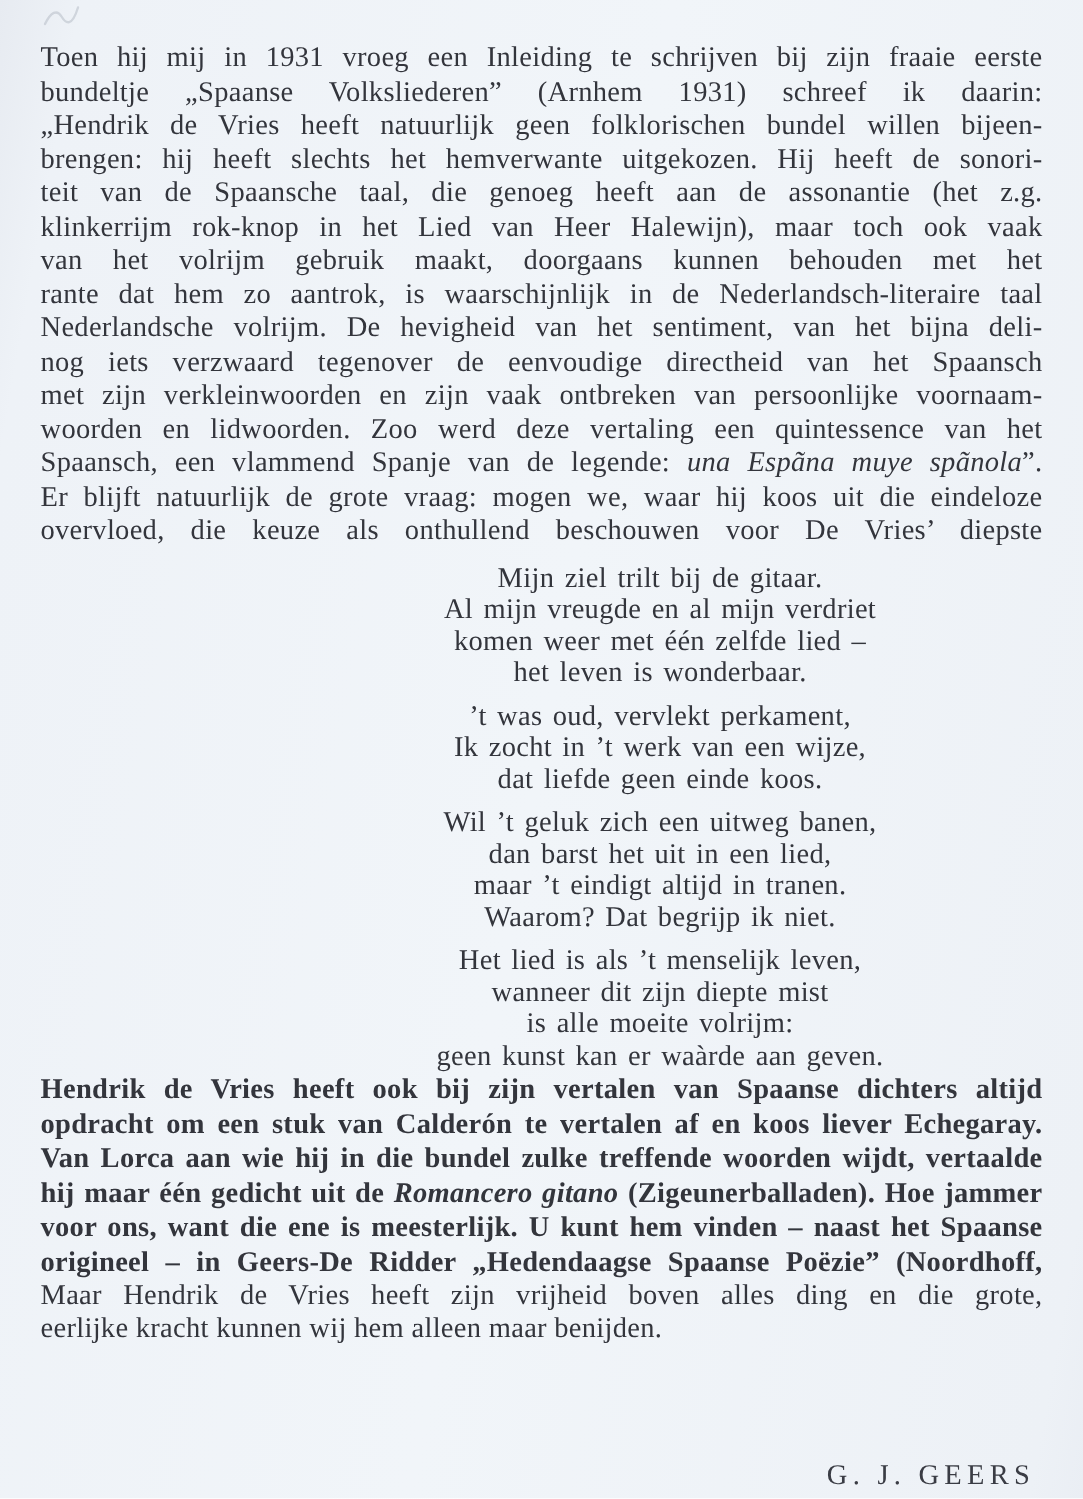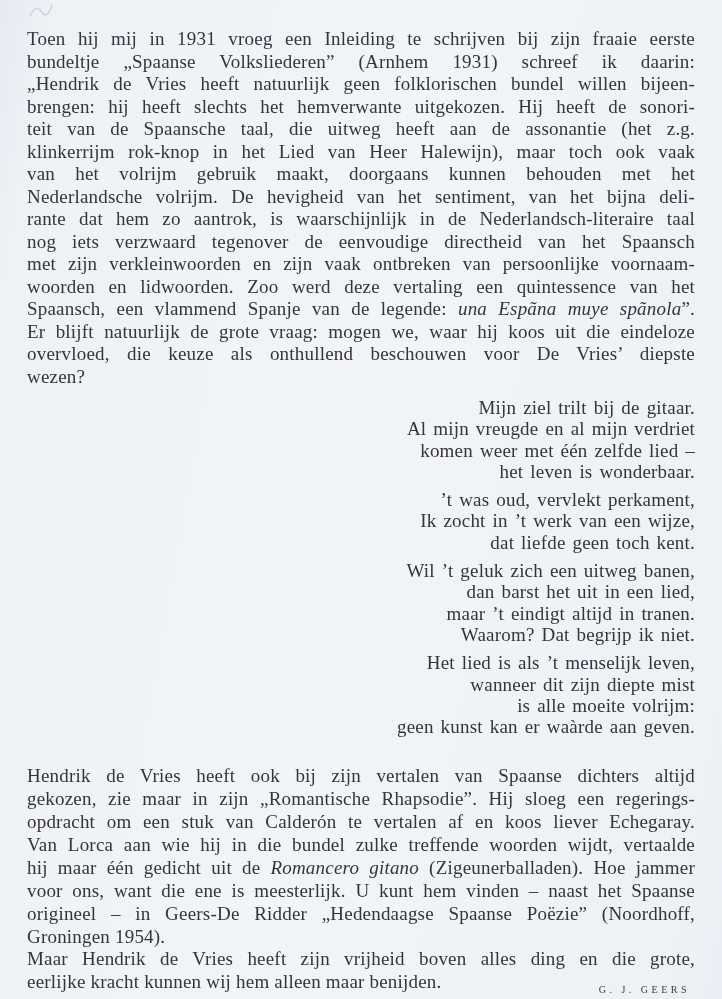--- a/index.html
+++ b/index.html
@@ -40,31 +40,31 @@
     margin: 9px 0 0 158px;
   }
   .poem .stanza + .stanza {
     margin-top: 7px;
   }
   .poem .line {
     font-size: 19px;
     line-height: 21.3px;
     letter-spacing: 0.2px;
     word-spacing: 2px;
-    text-align: right;
+    text-align: center;
   }
-  .para2 { margin-top: 27px; }
+  .para2 { margin-top: 0; font-weight: bold; }
   .para2 .line { line-height: 23px; }
   .para3 .line { line-height: 22.4px; }
   .it { font-style: italic; }
   .signature {
     position: absolute;
     right: 32px;
     bottom: 4px;
-    font-size: 10px;
+    font-size: 19px;
     letter-spacing: 3.5px;
     color: #3a3c44;
     white-space: nowrap;
   }
   .pencil-mark {
     position: absolute;
     left: 28px;
     top: 2px;
     opacity: 0.35;
   }
@@ -78,69 +78,66 @@
     <path d="M2 14 C6 6, 10 4, 13 9 S20 16, 24 3" fill="none" stroke="#9aa2ae" stroke-width="1.6" stroke-linecap="round"></path>
   </svg>
 
   <div class="content">
 
     <div class="para para1">
         <div class="line"><span>Toen hij mij in 1931 vroeg een Inleiding te schrijven bij zijn fraaie eerste</span></div>
         <div class="line"><span>bundeltje „Spaanse Volksliederen” (Arnhem 1931) schreef ik daarin:</span></div>
         <div class="line"><span>„Hendrik de Vries heeft natuurlijk geen folklorischen bundel willen bijeen-</span></div>
         <div class="line"><span>brengen: hij heeft slechts het hemverwante uitgekozen. Hij heeft de sonori-</span></div>
-        <div class="line"><span>teit van de Spaansche taal, die uitweg heeft aan de assonantie (het z.g.</span></div>
+        <div class="line"><span>teit van de Spaansche taal, die genoeg heeft aan de assonantie (het z.g.</span></div>
         <div class="line"><span>klinkerrijm rok-knop in het Lied van Heer Halewijn), maar toch ook vaak</span></div>
         <div class="line"><span>van het volrijm gebruik maakt, doorgaans kunnen behouden met het</span></div>
+        <div class="line"><span>rante dat hem zo aantrok, is waarschijnlijk in de Nederlandsch-literaire taal</span></div>
         <div class="line"><span>Nederlandsche volrijm. De hevigheid van het sentiment, van het bijna deli-</span></div>
-        <div class="line"><span>rante dat hem zo aantrok, is waarschijnlijk in de Nederlandsch-literaire taal</span></div>
         <div class="line"><span>nog iets verzwaard tegenover de eenvoudige directheid van het Spaansch</span></div>
         <div class="line"><span>met zijn verkleinwoorden en zijn vaak ontbreken van persoonlijke voornaam-</span></div>
         <div class="line"><span>woorden en lidwoorden. Zoo werd deze vertaling een quintessence van het</span></div>
         <div class="line"><span>Spaansch, een vlammend Spanje van de legende: </span><span class="it">una Espãna muye spãnola</span><span>”.</span></div>
         <div class="line"><span>Er blijft natuurlijk de grote vraag: mogen we, waar hij koos uit die eindeloze</span></div>
         <div class="line"><span>overvloed, die keuze als onthullend beschouwen voor De Vries’ diepste</span></div>
-        <div class="line last"><span>wezen?</span></div>
       </div>
 
     <div class="poem">
         <div class="stanza">
           <div class="line last"><span>Mijn ziel trilt bij de gitaar.</span></div>
           <div class="line last"><span>Al mijn vreugde en al mijn verdriet</span></div>
           <div class="line last"><span>komen weer met één zelfde lied –</span></div>
           <div class="line last"><span>het leven is wonderbaar.</span></div>
         </div>
         <div class="stanza">
           <div class="line last"><span>’t was oud, vervlekt perkament,</span></div>
           <div class="line last"><span>Ik zocht in ’t werk van een wijze,</span></div>
-          <div class="line last"><span>dat liefde geen toch kent.</span></div>
+          <div class="line last"><span>dat liefde geen einde koos.</span></div>
         </div>
         <div class="stanza">
           <div class="line last"><span>Wil ’t geluk zich een uitweg banen,</span></div>
           <div class="line last"><span>dan barst het uit in een lied,</span></div>
           <div class="line last"><span>maar ’t eindigt altijd in tranen.</span></div>
           <div class="line last"><span>Waarom? Dat begrijp ik niet.</span></div>
         </div>
         <div class="stanza">
           <div class="line last"><span>Het lied is als ’t menselijk leven,</span></div>
           <div class="line last"><span>wanneer dit zijn diepte mist</span></div>
           <div class="line last"><span>is alle moeite volrijm:</span></div>
           <div class="line last"><span>geen kunst kan er waàrde aan geven.</span></div>
         </div>
       </div>
 
     <div class="para para2">
         <div class="line"><span>Hendrik de Vries heeft ook bij zijn vertalen van Spaanse dichters altijd</span></div>
-        <div class="line"><span>gekozen, zie maar in zijn „Romantische Rhapsodie”. Hij sloeg een regerings-</span></div>
         <div class="line"><span>opdracht om een stuk van Calderón te vertalen af en koos liever Echegaray.</span></div>
         <div class="line"><span>Van Lorca aan wie hij in die bundel zulke treffende woorden wijdt, vertaalde</span></div>
         <div class="line"><span>hij maar één gedicht uit de </span><span class="it">Romancero gitano</span><span> (Zigeunerballaden). Hoe jammer</span></div>
         <div class="line"><span>voor ons, want die ene is meesterlijk. U kunt hem vinden – naast het Spaanse</span></div>
         <div class="line"><span>origineel – in Geers-De Ridder „Hedendaagse Spaanse Poëzie” (Noordhoff,</span></div>
-        <div class="line last"><span>Groningen 1954).</span></div>
       </div>
 
     <div class="para para3">
         <div class="line"><span>Maar Hendrik de Vries heeft zijn vrijheid boven alles ding en die grote,</span></div>
         <div class="line last"><span>eerlijke kracht kunnen wij hem alleen maar benijden.</span></div>
       </div>
 
   </div>
 
   <div class="signature">G. J. GEERS</div>

